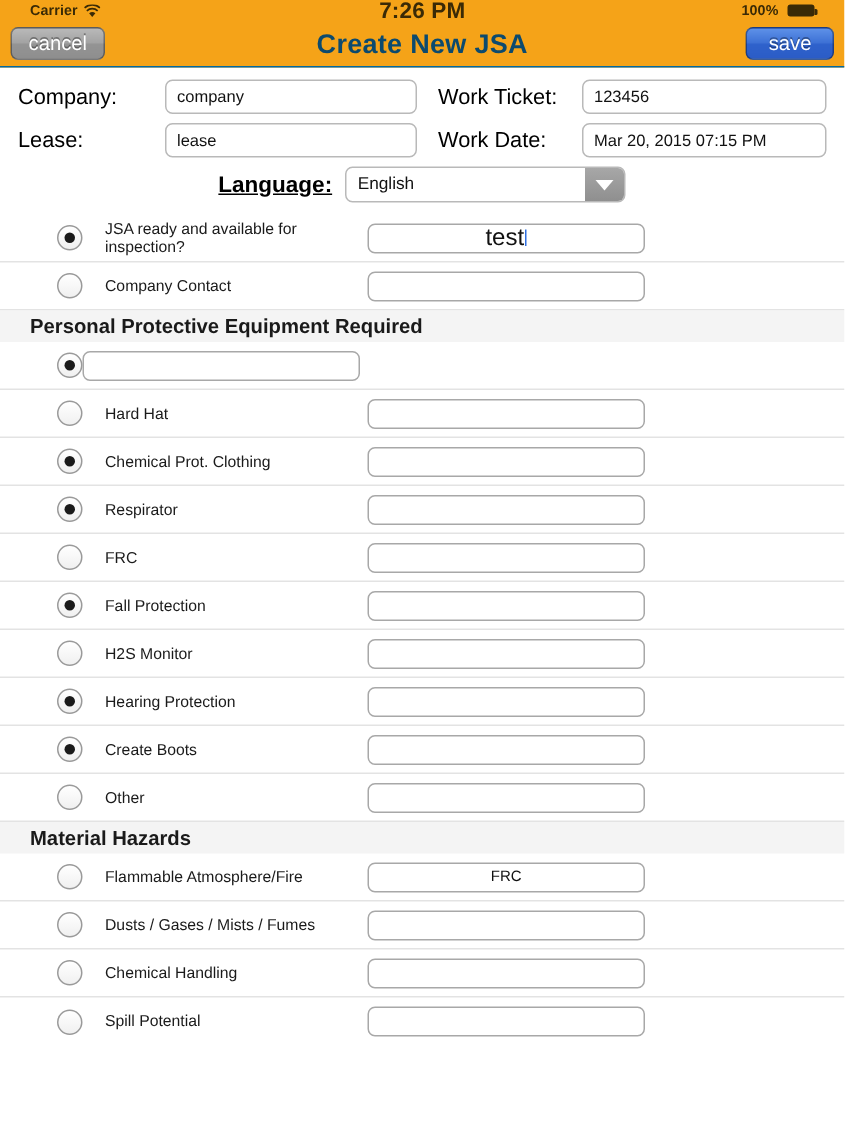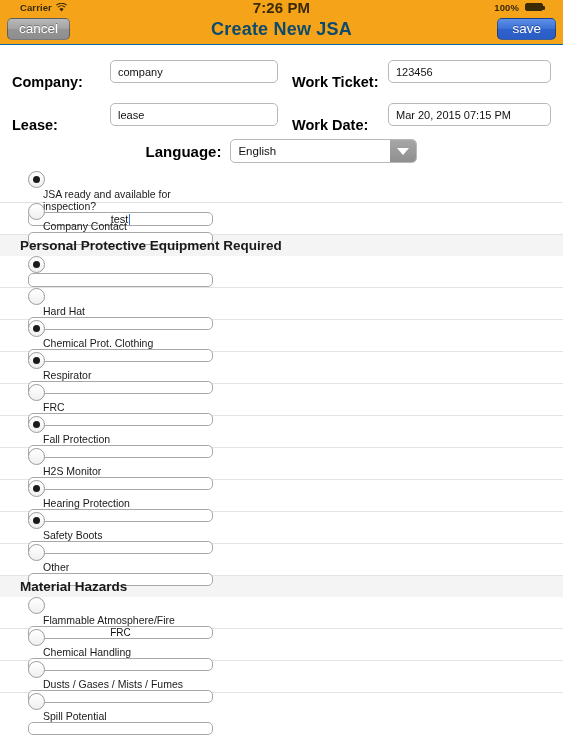--- a/index.html
+++ b/index.html
@@ -105,25 +105,24 @@
     padding: 8px 12px 4px;
     background: #ffffff;
   }
   .head-row {
     display: flex;
     align-items: center;
     margin-bottom: 6px;
   }
   .head-label {
     font-size: 14.5px;
-    font-weight: bold;
+    font-weight: normal;
     color: #000;
     width: 98px;
     flex: none;
-    margin-top: 21px;
   }
   .head-label.right {
     width: 110px;
     padding-left: 14px;
   }
   .txt {
     border: 1px solid #b9b9b9;
     border-radius: 5px;
     background: #fff;
     height: 23px;
@@ -140,20 +139,21 @@
     display: flex;
     align-items: center;
     justify-content: center;
     margin: 6px 0 4px;
   }
   .lang-label {
     font-size: 15px;
     font-weight: bold;
     color: #000;
     margin-right: 9px;
+    text-decoration: underline;
   }
   .select-wrap {
     display: flex;
     align-items: stretch;
     width: 187px;
     height: 24px;
     border: 1px solid #b9b9b9;
     border-radius: 5px;
     overflow: hidden;
     background: #fff;
@@ -187,24 +187,24 @@
     font-size: 13.5px;
     font-weight: bold;
     color: #1a1a1a;
     padding: 4px 0 4px 20px;
     height: 21px;
     line-height: 13px;
   }
 
   .row {
     display: flex;
+    align-items: center;
     height: 32px;
     border-bottom: 1px solid #e3e3e3;
-    padding-left: 28px;
-    flex-direction: column;
+    padding-left: 38px;
   }
   .row:last-child { border-bottom: none; }
 
   .radio {
     width: 17px; height: 17px;
     border-radius: 50%;
     border: 1.5px solid #9a9a9a;
     background: linear-gradient(180deg, #ffffff 0%, #f0f0f0 100%);
     flex: none;
     display: flex;
@@ -249,21 +249,21 @@
     margin-left: 1px;
   }
   .input-shell {
     width: 185px; height: 20px;
     border: 1px solid #a8a8a8;
     border-radius: 5px;
     background: #fff;
     display: flex;
     align-items: center;
     justify-content: center;
-    font-size: 11px;
+    font-size: 16px;
     color: #111;
     cursor: text;
   }
 </style>
 </head>
 <body>
 
 <div class="status-bar">
   <div class="status-left">
     <span>Carrier</span>
@@ -359,42 +359,42 @@
       <div class="row-label">H2S Monitor</div>
       <input class="row-input" style="">
     </div>
     <div class="row">
       <div class="radio on"></div>
       <div class="row-label">Hearing Protection</div>
       <input class="row-input" style="">
     </div>
     <div class="row">
       <div class="radio on"></div>
-      <div class="row-label">Safety Boots</div>
+      <div class="row-label">Create Boots</div>
       <input class="row-input" style="">
     </div>
     <div class="row">
       <div class="radio"></div>
       <div class="row-label">Other</div>
       <input class="row-input" style="">
     </div>
     <div class="section-header">Material Hazards</div>
     <div class="row">
       <div class="radio"></div>
       <div class="row-label">Flammable Atmosphere/Fire</div>
       <input class="row-input" value="FRC" style="">
     </div>
     <div class="row">
       <div class="radio"></div>
+      <div class="row-label">Dusts / Gases / Mists / Fumes</div>
+      <input class="row-input" style="">
+    </div>
+    <div class="row">
+      <div class="radio"></div>
       <div class="row-label">Chemical Handling</div>
       <input class="row-input" style="">
     </div>
     <div class="row">
       <div class="radio"></div>
-      <div class="row-label">Dusts / Gases / Mists / Fumes</div>
-      <input class="row-input" style="">
-    </div>
-    <div class="row">
-      <div class="radio"></div>
       <div class="row-label">Spill Potential</div>
       <input class="row-input" style="">
     </div>
   </div>
 
 </body></html>

